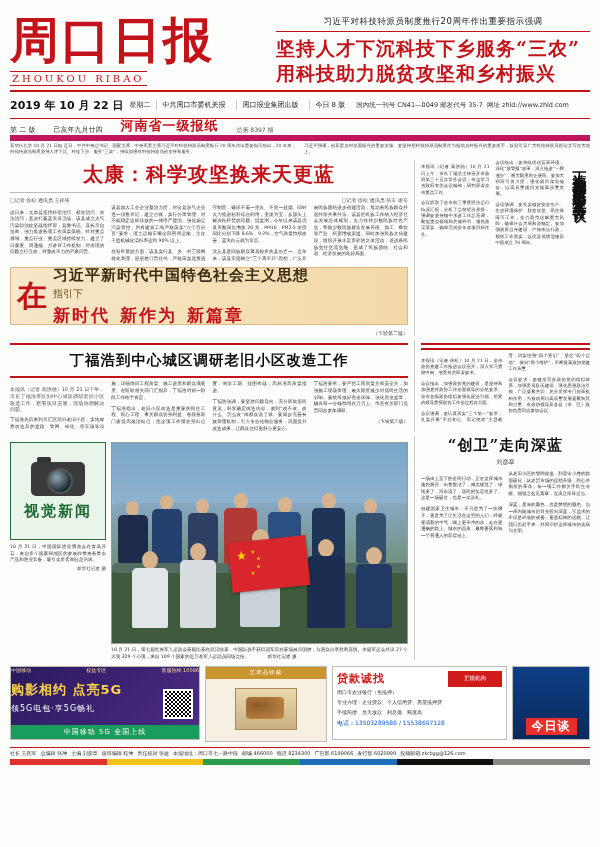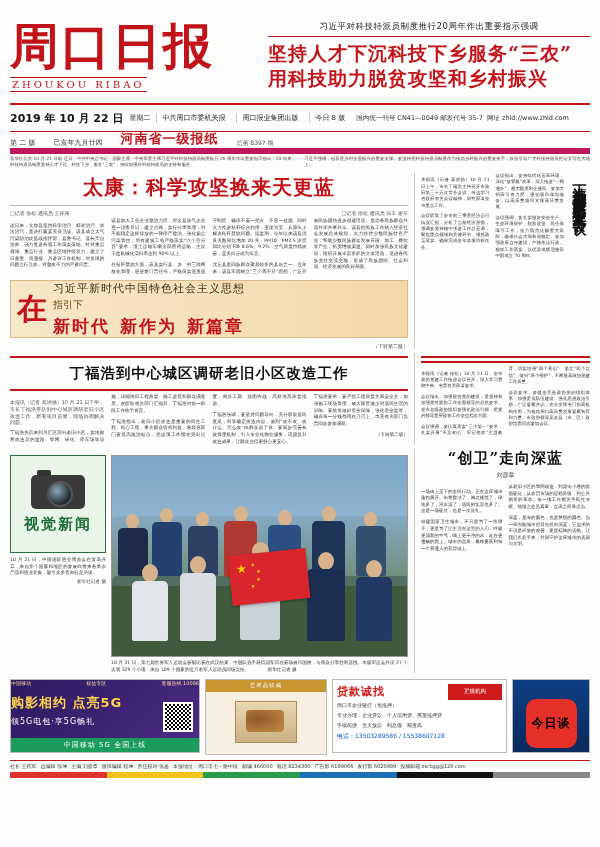--- a/index.html
+++ b/index.html
@@ -12,21 +12,21 @@
     position:relative;
   }
   .page{
     width:600px;height:847px;position:relative;
     box-sizing:border-box;
     padding:6px 10px 0 10px;
     background:#fdfdfb;
   }
 
   
-  .masthead{display:flex;align-items:flex-start;height:80px;margin-top:13px;}
+  .masthead{display:flex;align-items:flex-end;gap:8px;height:80px;}
   .mast-left{width:258px;position:relative;}
   .mast-title{
     font-family:"DejaVu Serif","Liberation Serif",serif;
     font-weight:bold;color:#c3131a;
     font-size:49px;line-height:54px;letter-spacing:2px;
     white-space:nowrap;
   }
   .mast-pinyin{
     font-family:"DejaVu Serif","Liberation Serif",serif;
     color:#c3131a;font-size:10px;letter-spacing:3px;margin-top:2px;
@@ -103,21 +103,21 @@
 
   
   .think-ad{
     margin:5px 0;border:1px solid #d9b98a;background:linear-gradient(90deg,#f7e7c8,#f3d9a8);
     display:flex;align-items:center;height:56px;position:relative;overflow:hidden;
   }
   .think-ad .zai{
     font-family:"DejaVu Serif","Liberation Serif",serif;
     font-size:30px;color:#c3131a;font-weight:bold;padding:0 6px;
   }
-  .think-ad .t1{font-size:11px;color:#3c2d13;font-weight:normal;letter-spacing:1px;}
+  .think-ad .t1{font-size:15px;color:#3c2d13;font-weight:bold;letter-spacing:1px;}
   .think-ad .t2{font-size:10px;color:#6a4d1c;margin-top:2px;}
   .think-ad .t3{
     font-family:"DejaVu Serif","Liberation Serif",serif;
     font-size:17px;color:#c3131a;font-weight:bold;letter-spacing:2px;margin-top:3px;
   }
   .cont-note{font-size:5px;color:#444;text-align:right;margin-top:2px;}
 
   
   .sec-head{
     font-family:"DejaVu Serif","Liberation Serif",serif;
@@ -198,21 +198,21 @@
   .ad3 .redtitle{color:#d11b1b;font-size:11px;font-weight:bold;letter-spacing:1px;}
   .ad3 .line{font-size:5px;color:#333;margin-top:3px;line-height:7px;}
   .ad3 .phone{font-size:6px;color:#0b5bd3;margin-top:3px;}
   .ad3 .redbar{position:absolute;right:4px;top:4px;width:54px;height:16px;background:#d11b1b;color:#fff;
     font-size:5.5px;display:flex;align-items:center;justify-content:center;}
   .ad4{
     width:78px;border:1px solid #bbb;background:linear-gradient(180deg,#0f3e84,#0a2a5c);
     height:74px;position:relative;display:flex;align-items:flex-end;justify-content:center;padding-bottom:4px;
     box-sizing:border-box;
   }
-  .ad4 .box{background:#e8302a;color:#000000;font-size:12px;font-weight:bold;padding:16px 6px;letter-spacing:1px;border-radius:10px;}
+  .ad4 .box{background:#e8302a;color:#ffffff;font-size:12px;font-weight:bold;padding:0 6px;letter-spacing:1px;}
 
   
   .footer{
     margin-top:5px;border-top:1px solid #c3131a;display:flex;align-items:center;
     font-size:5px;color:#333;gap:4px;padding-top:2px;flex-wrap:wrap;
   }
   .footer .seg{white-space:nowrap;}
   .footer-strip{display:flex;height:6px;margin-top:3px;}
   .footer-strip div{flex:1;}
 </style>

